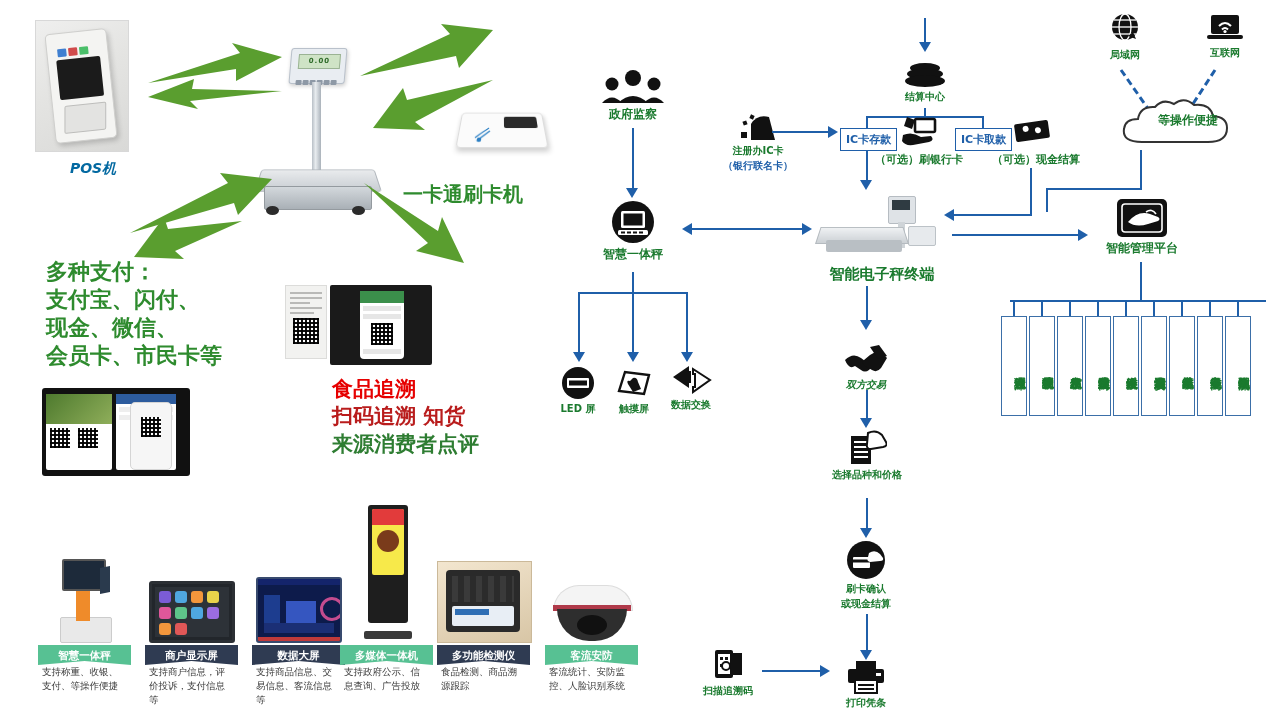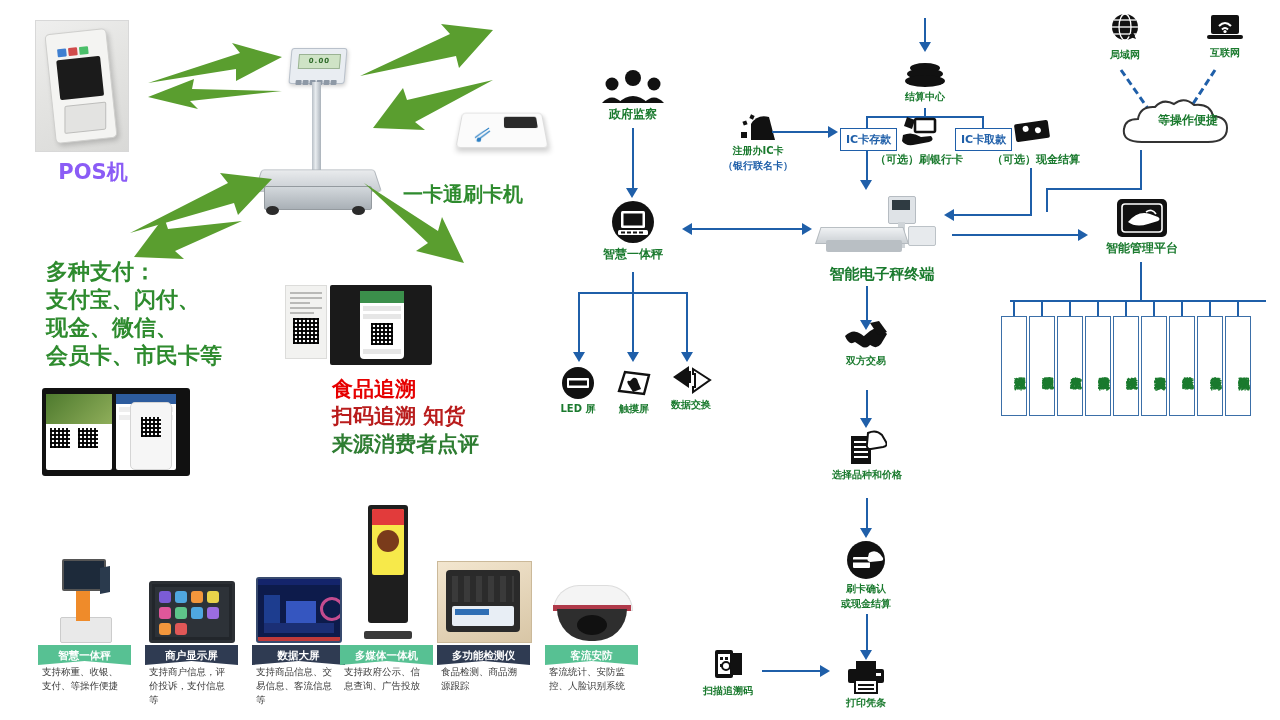--- a/index.html
+++ b/index.html
@@ -107,21 +107,21 @@
 
 <div class="abs" id="pos-photo">
   <div id="pos-body">
     <div id="pos-keys">
       <i style="background:#3f7fd0"></i><i style="background:#d04b4b"></i><i style="background:#4bbf6a"></i>
     </div>
     <div id="pos-screen"></div>
     <div id="pos-scanwin"></div>
   </div>
 </div>
-<div class="abs lbl" style="left:38px;top:160px;width:110px;font-size:21px;color:#8b5cf6;">POS机</div>
+<div class="abs lbl" style="left:38px;top:160px;width:110px;font-size:14px;color:#0369a1;font-style:italic;">POS机</div>
 
 <div class="abs" id="reader-photo">
   <div id="reader-top">
     <div id="reader-screen"></div>
     <svg id="reader-rfid" viewBox="0 0 26 18">
       <path d="M4 14 Q10 9 16 4" stroke="#2b7fc4" stroke-width="1.4" fill="none"></path>
       <path d="M2 11 Q9 5 15 1" stroke="#2b7fc4" stroke-width="1.2" fill="none"></path>
       <circle cx="6" cy="13" r="2.2" fill="#2b7fc4"></circle>
     </svg>
   </div>
@@ -423,21 +423,21 @@
 
 <div class="line hline" style="left:690px;top:228px;width:120px;"></div>
 <div class="arrowhead ah-left" style="left:682px;top:223px;"></div>
 <div class="arrowhead ah-right" style="left:802px;top:223px;"></div>
 
 <div class="line hline" style="left:952px;top:234px;width:130px;"></div>
 <div class="arrowhead ah-right" style="left:1078px;top:229px;"></div>
 
 <div class="line vline" style="left:866px;top:286px;height:36px;"></div>
 <div class="arrowhead ah-down" style="left:860px;top:320px;"></div>
-<div class="node" style="left:828px;top:320px;width:76px;">
+<div class="node" style="left:828px;top:344px;width:76px;font-style:italic;">
   <svg class="icn" width="46" height="32" viewBox="0 0 46 32">
     <path d="M2 16 q8 -8 16 -2 l8 6 q4 3 0 6 -4 3 -8 0 l-6 -4 q-6 4 -10 -6 z" fill="#111"></path>
     <path d="M44 14 q-8 -9 -17 -3 l-6 5 q-3 3 1 6 l7 4 q5 3 9 -2 z" fill="#111"></path>
     <path d="M27 3 l9 -2 8 11 -9 3 z" fill="#111"></path>
   </svg>
   <div class="cap sm">双方交易</div>
 </div>
 <div class="line vline" style="left:866px;top:390px;height:30px;"></div>
 <div class="arrowhead ah-down" style="left:860px;top:418px;"></div>
 

